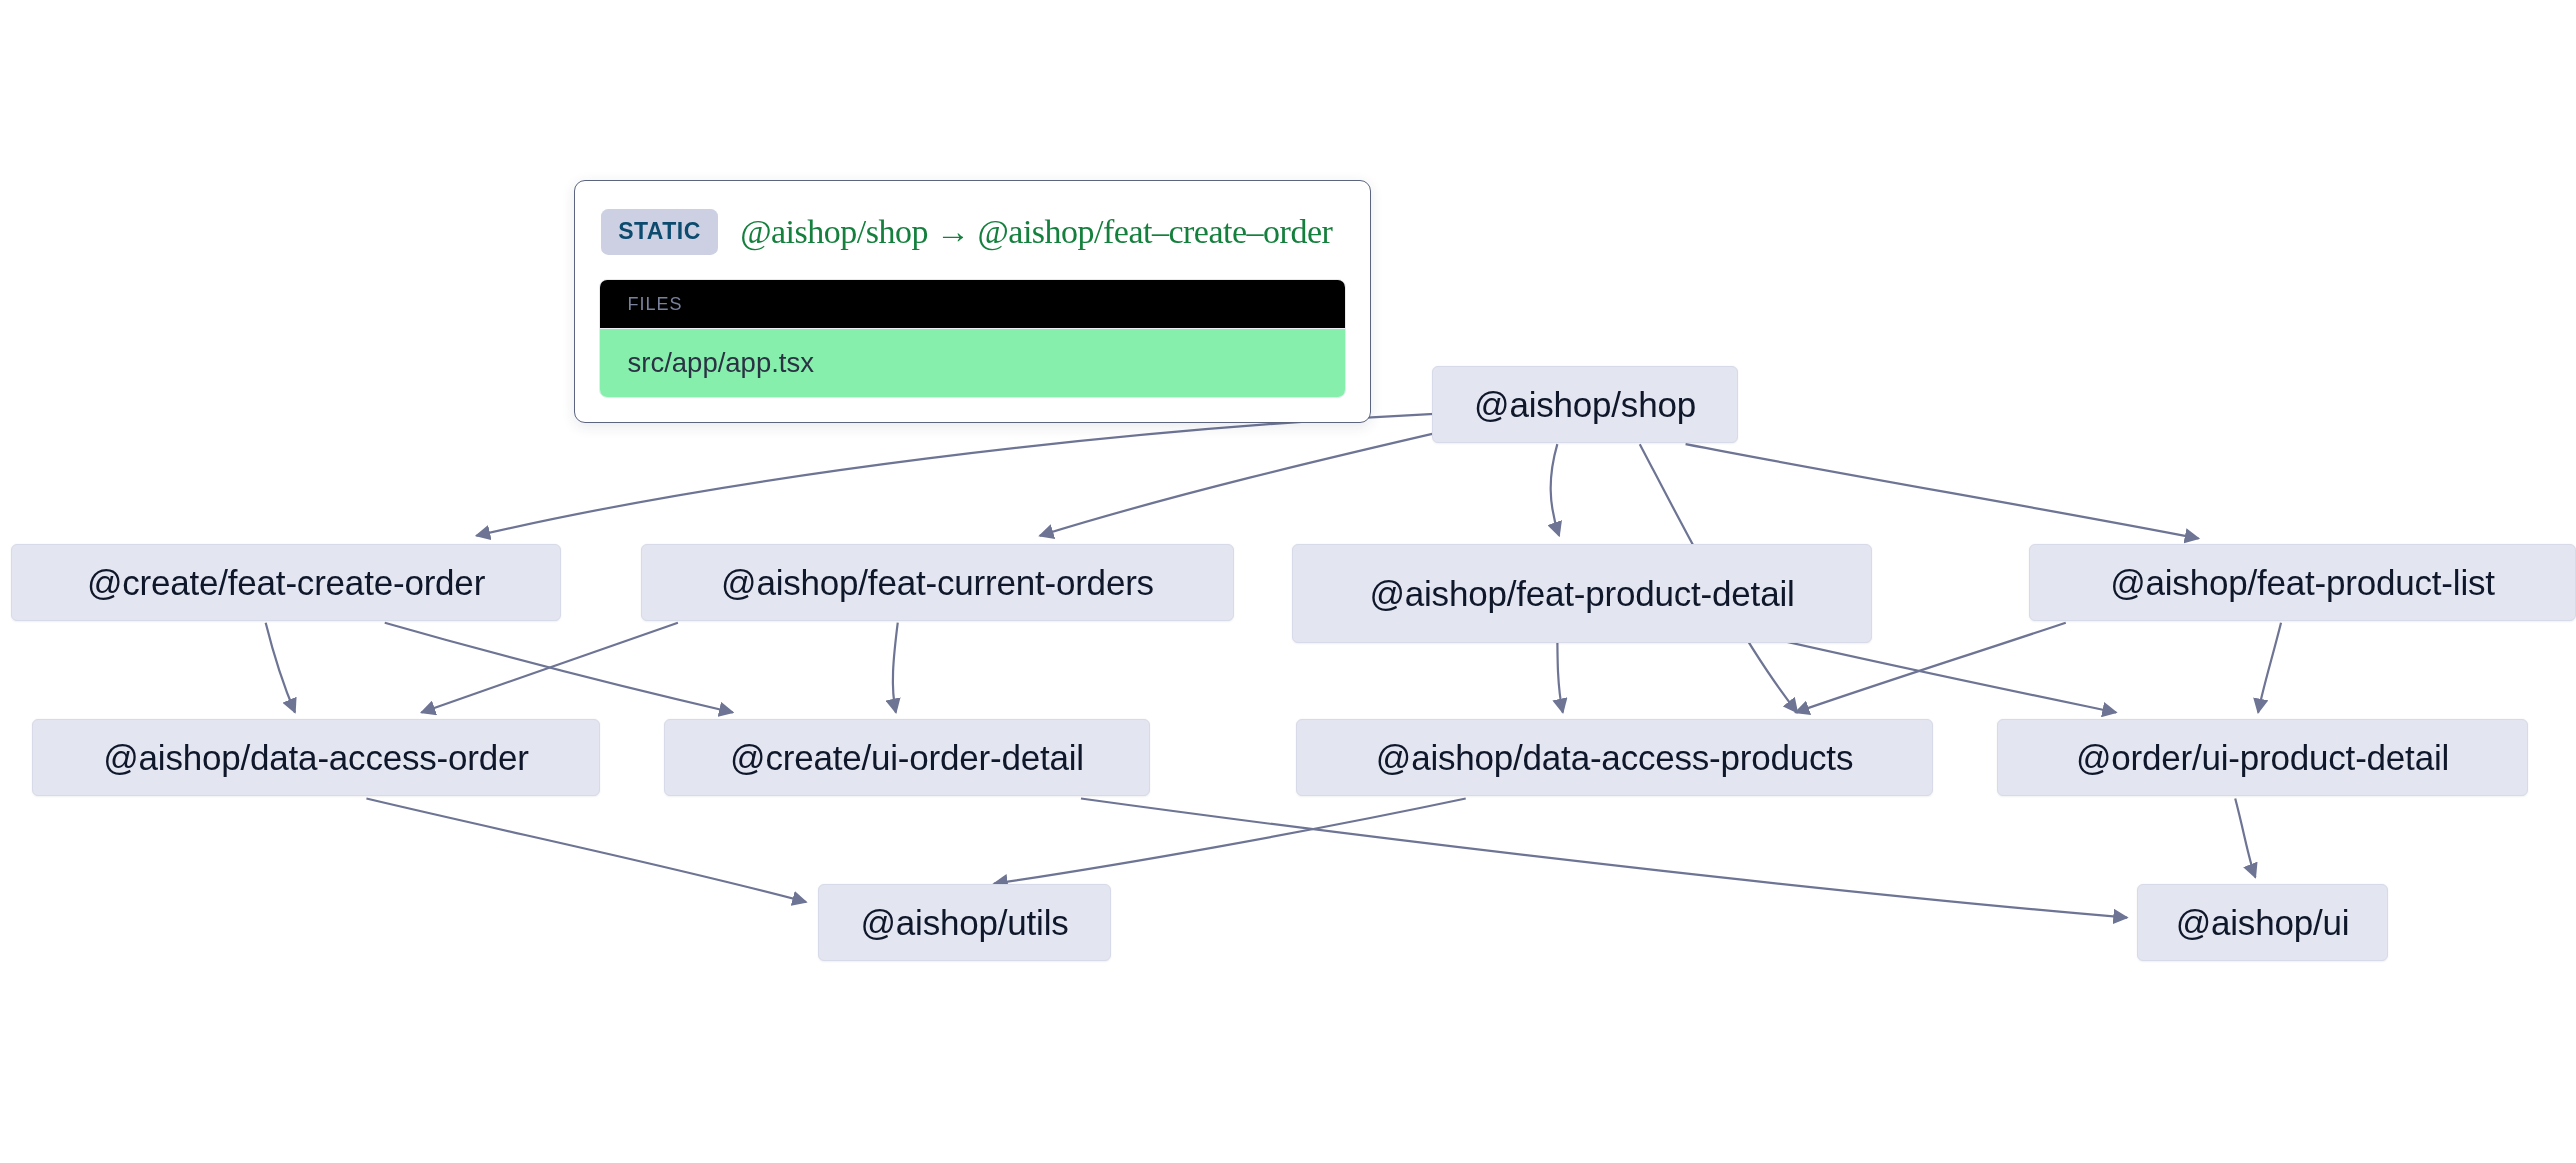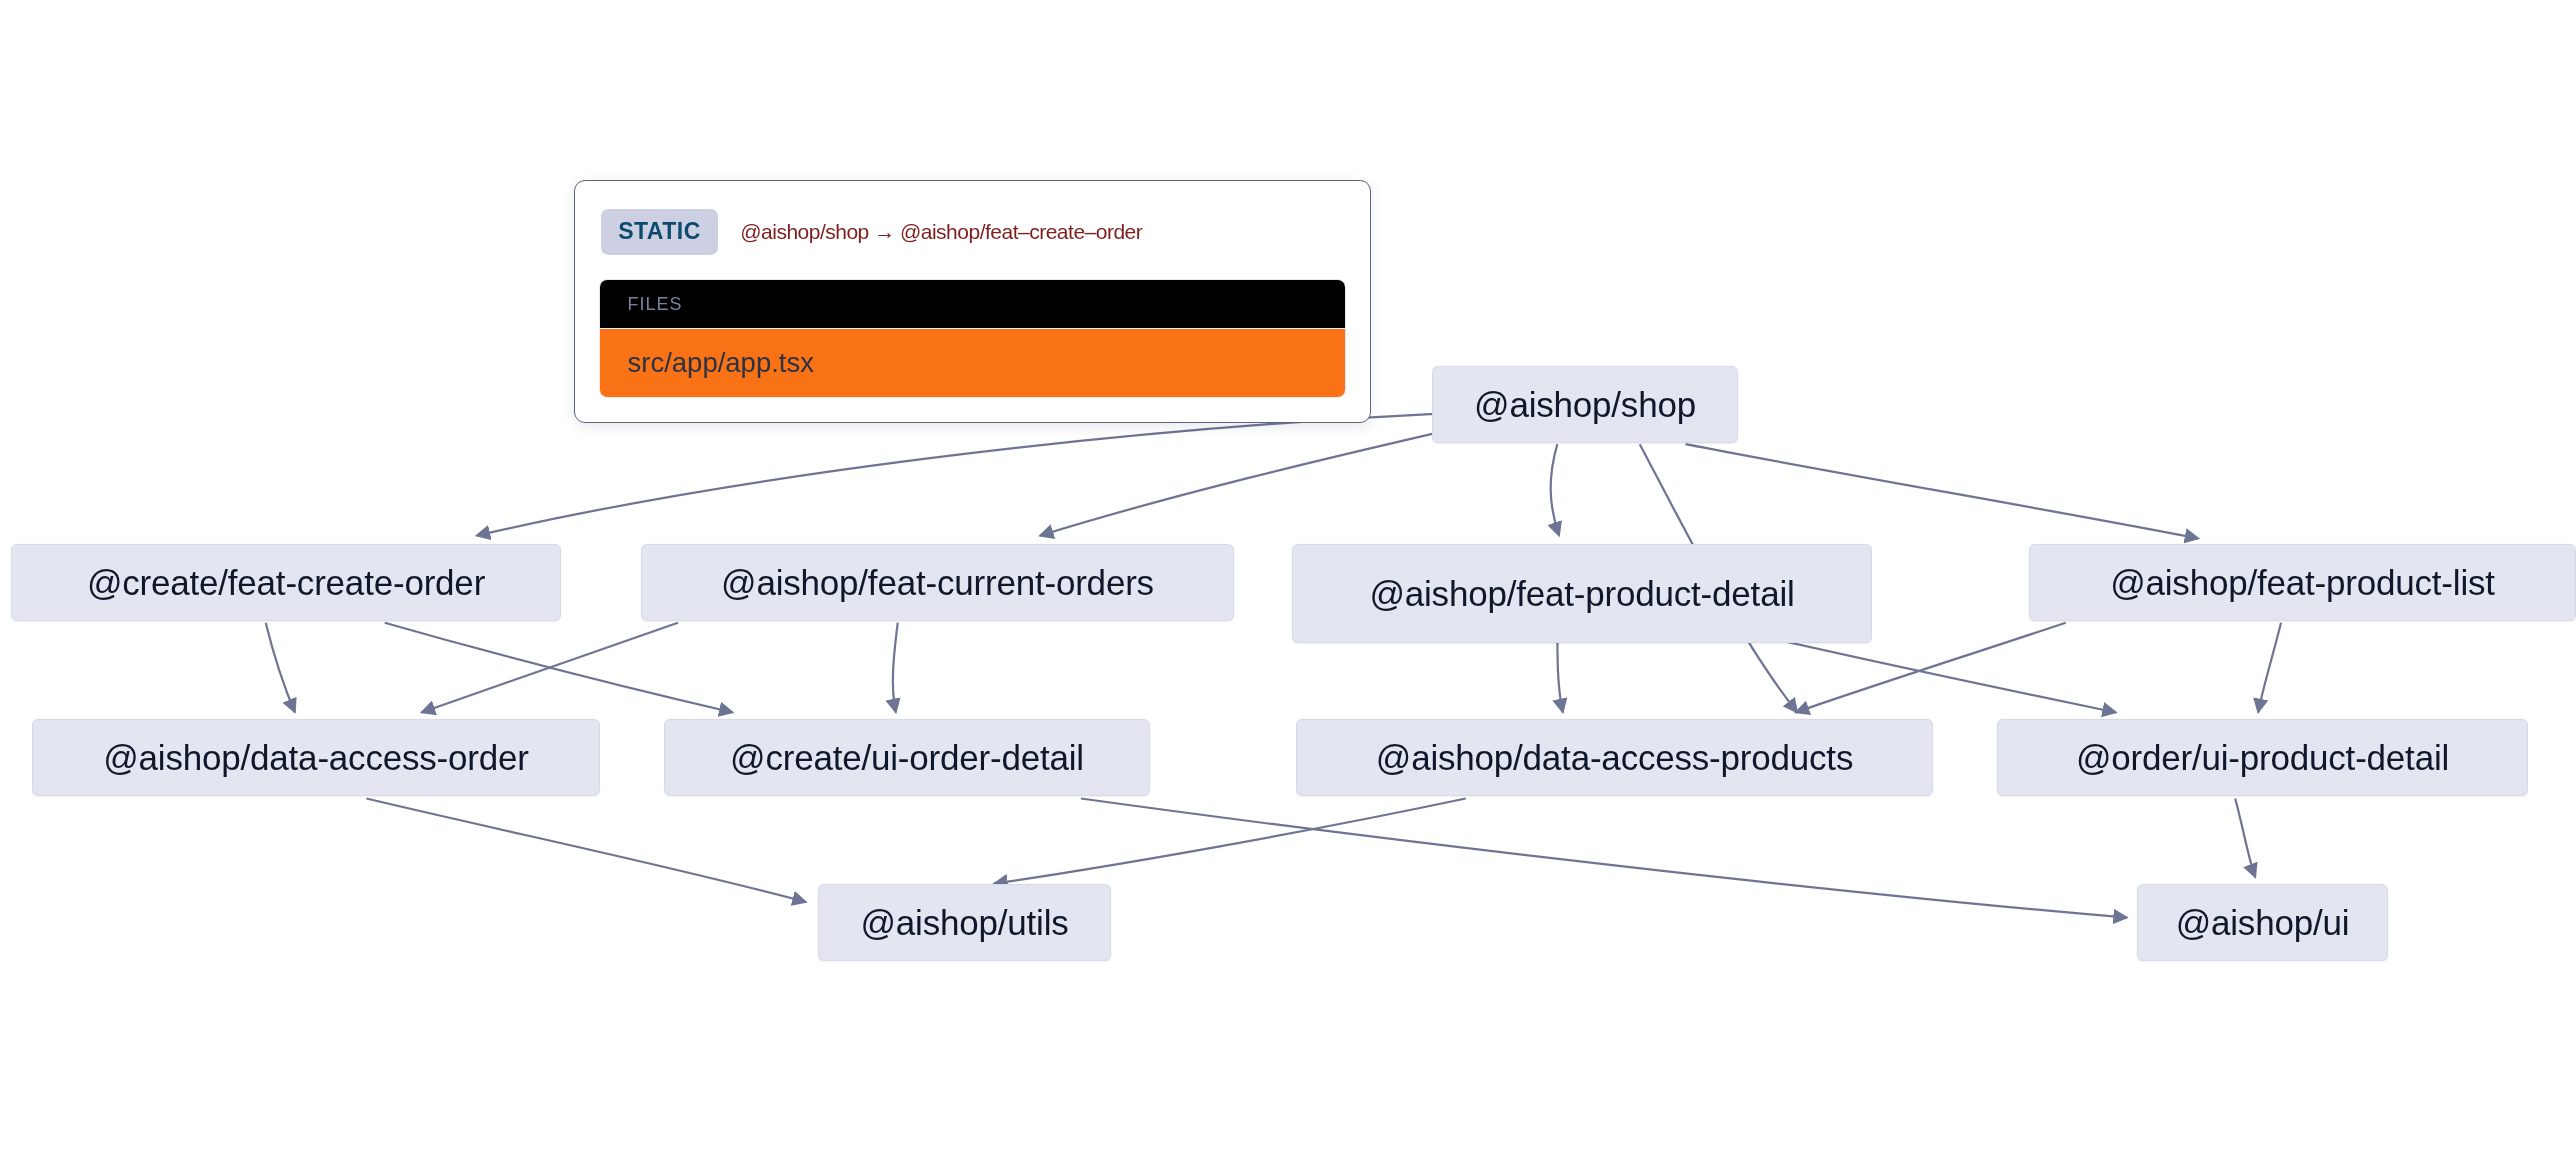--- a/index.html
+++ b/index.html
@@ -80,23 +80,23 @@
     font-size: 23px;
     font-weight: 700;
     letter-spacing: 0.5px;
     border-radius: 7.3px;
     padding: 11px 17.4px 12px 17.4px;
     line-height: 1;
     white-space: nowrap;
   }
 
   #dependency-path {
-    font-family: Liberation Sans, sans-serif;
-    font-size: 21px;
-    color: #7f1d1d;
+    font-family: Liberation Serif, serif;
+    font-size: 34px;
+    color: #15803d;
     white-space: nowrap;
     letter-spacing: -0.5px;
   }
 
   #files-panel {
     margin-top: 24px;
     border: 0.9px solid #e6e8f2;
     border-radius: 8.2px;
     overflow: hidden;
     background: #ffffff;
@@ -106,21 +106,21 @@
     background: #000000;
     border-bottom: 0.9px solid #ebedf5;
     color: #79819c;
     font-size: 18px;
     letter-spacing: 1px;
     padding: 15.6px 0 14.7px 27.5px;
     line-height: 1;
   }
 
   .file-row {
-    background: #f97316;
+    background: #86efac;
     color: #2b3243;
     font-size: 27.5px;
     padding: 20px 0 21px 27.5px;
     line-height: 1;
     cursor: pointer;
   }
 </style>
 </head>
 <body>
 

